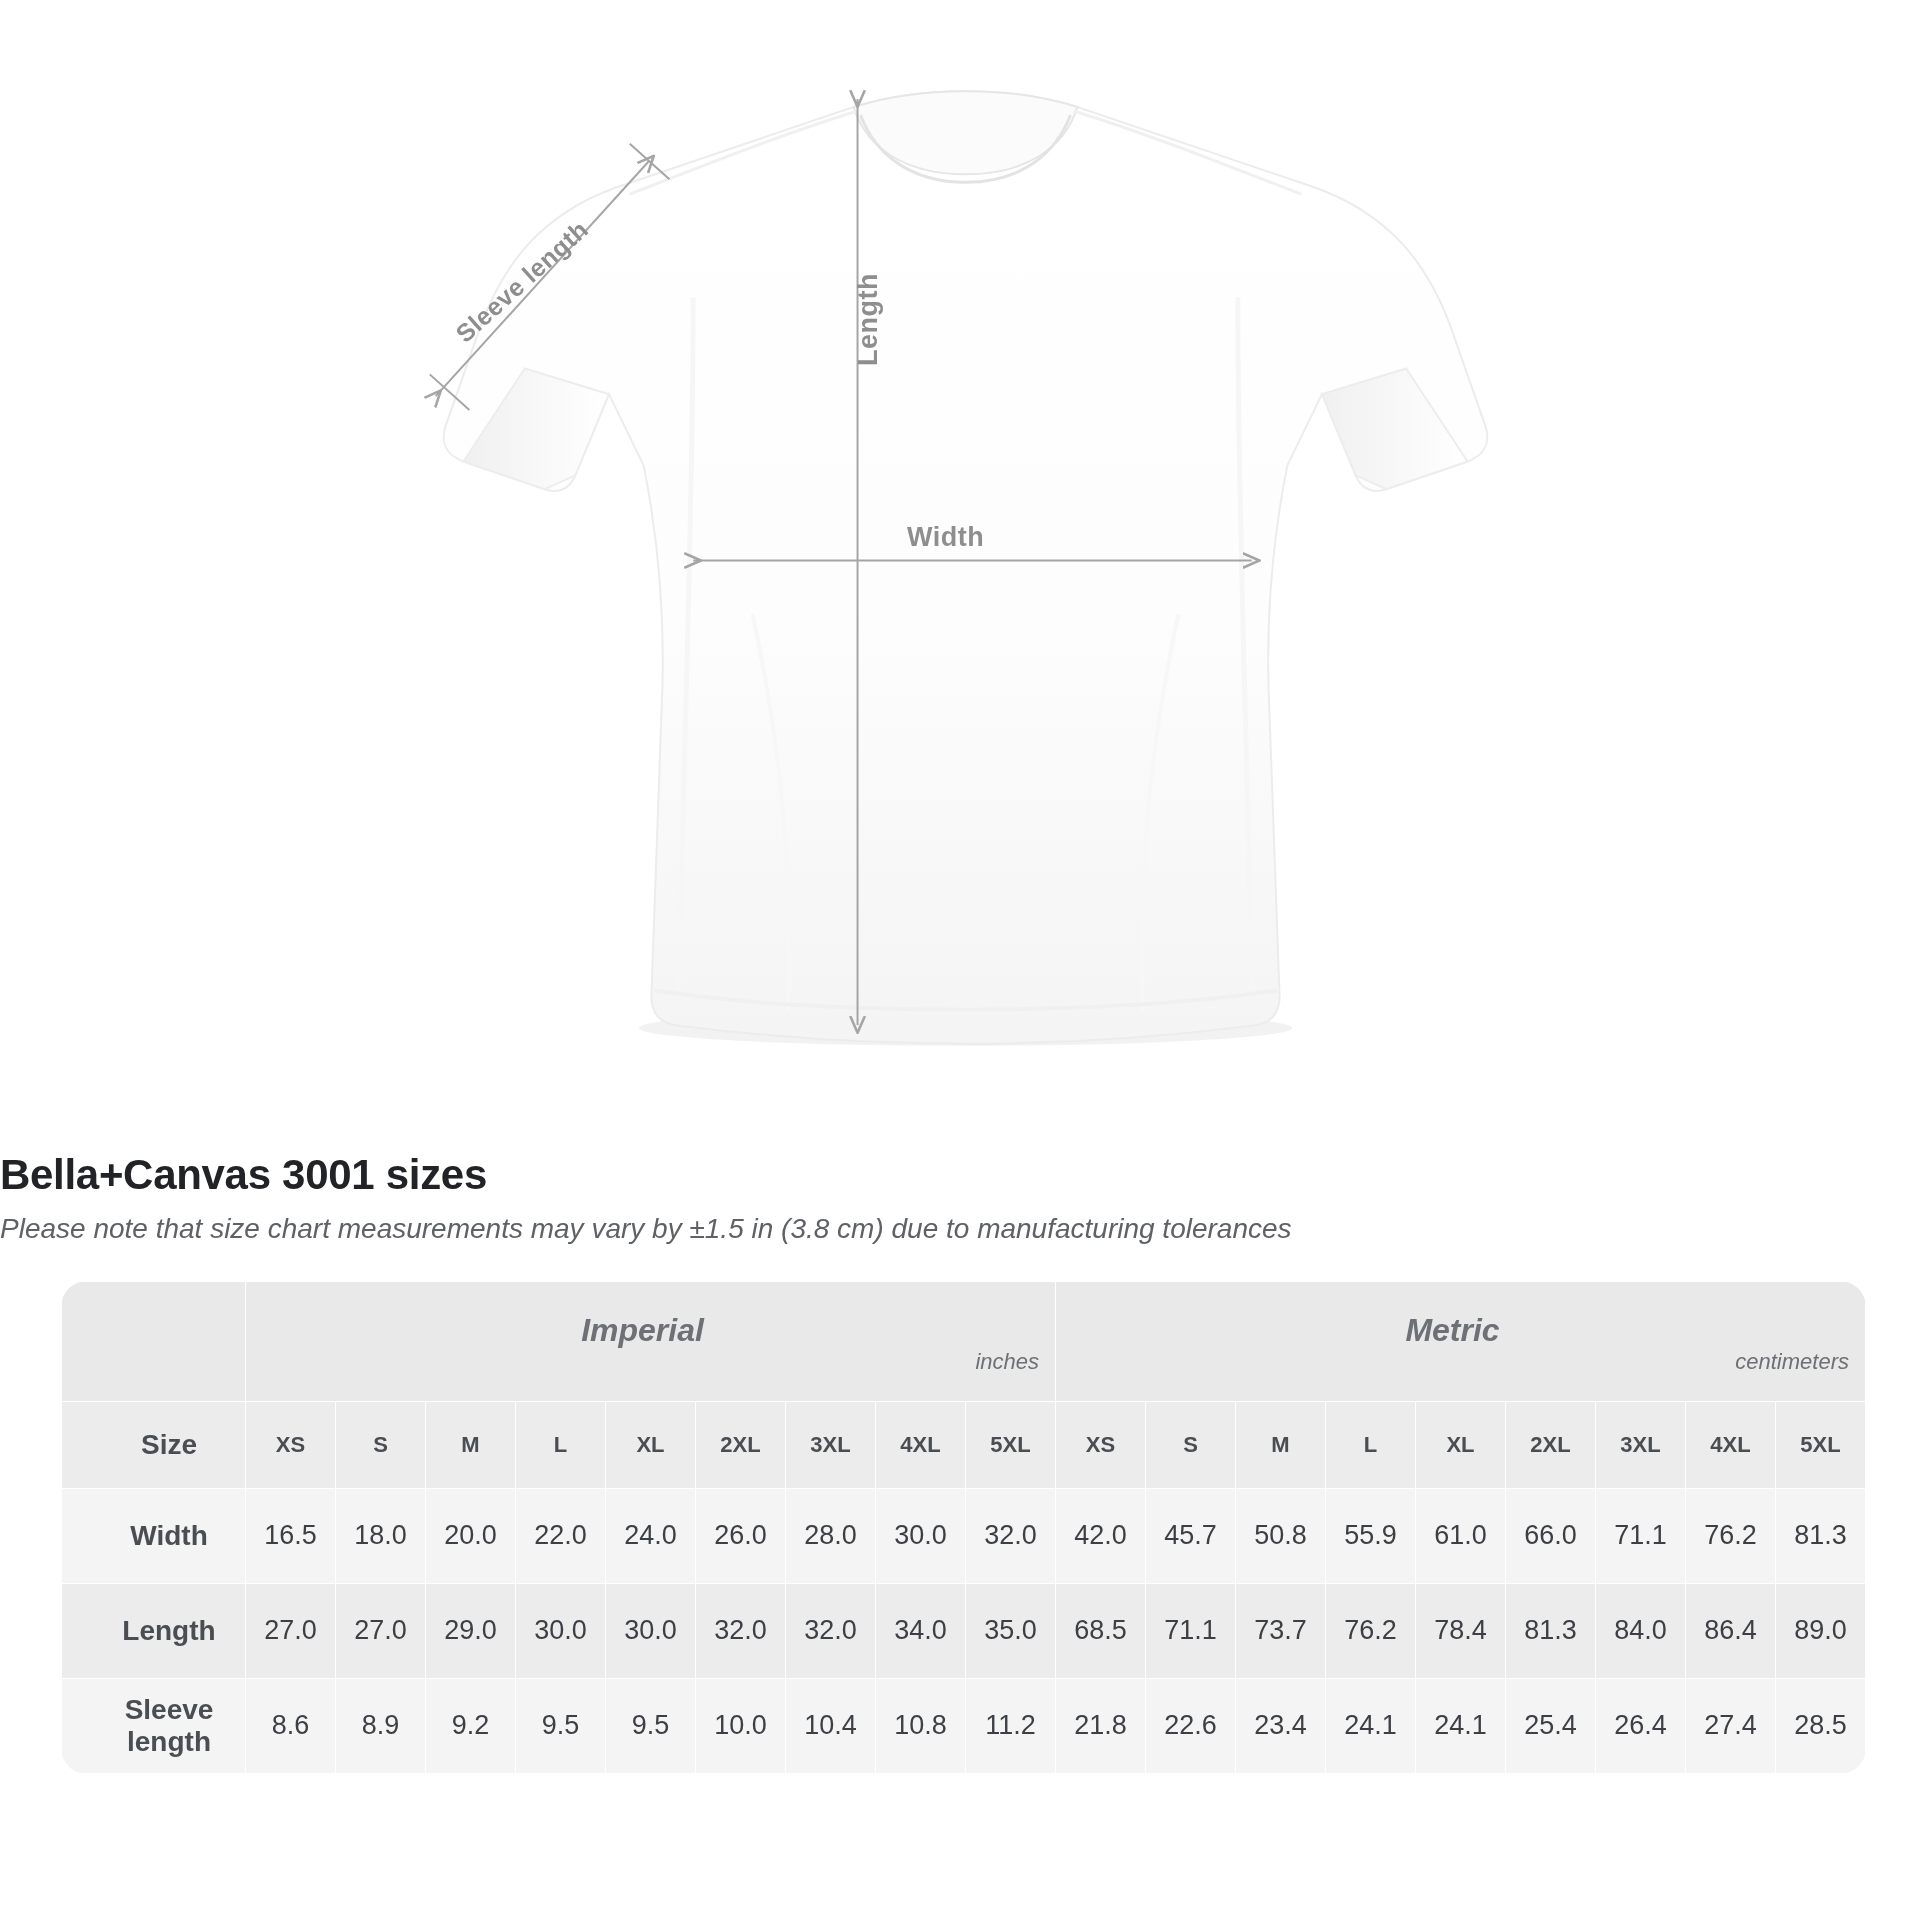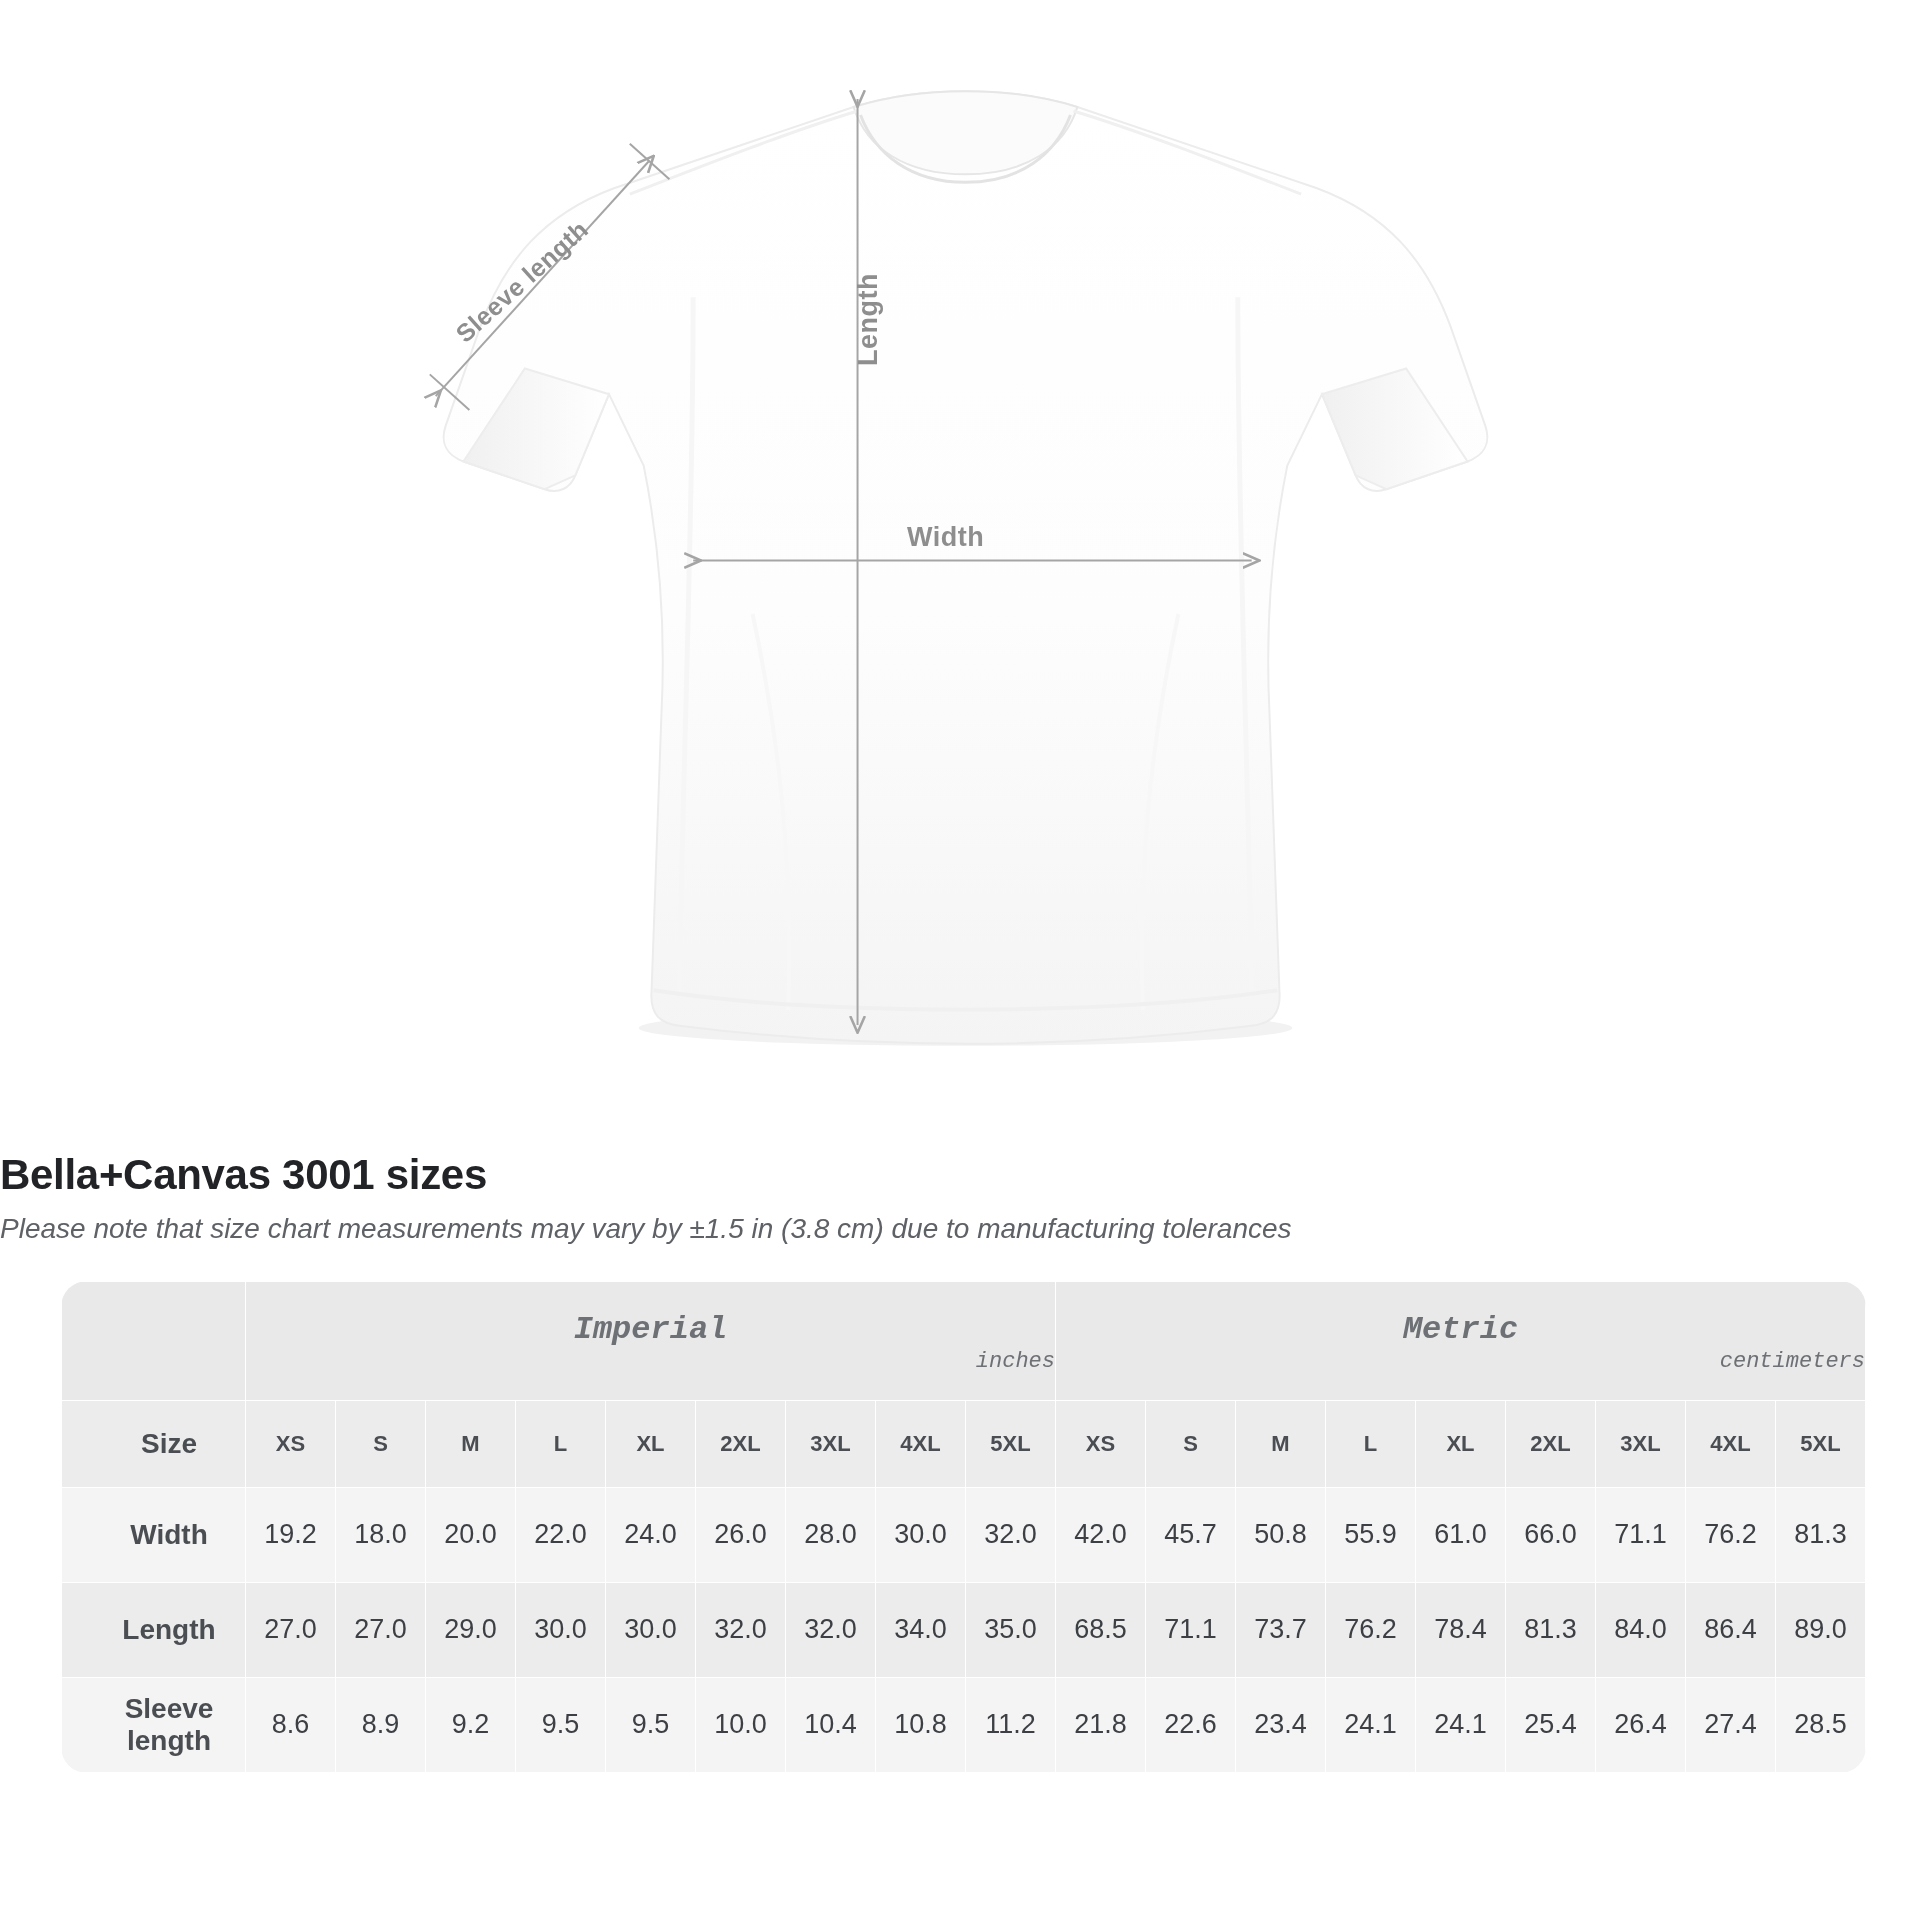--- a/index.html
+++ b/index.html
@@ -88,23 +88,22 @@
   }
   table.size-table td, table.size-table th {
     border: 1px solid #ffffff;
     text-align: center;
     font-size: 26px;
     color: #3c3f44;
   }
   
   .unit-cell {
     background: #e9e9e9;
-    padding: 30px 0 26px 0;
+    padding: 30px 16px 26px 0;
     border: none;
-    font-family: Liberation Mono, monospace;
   }
   .unit-name {
     font-size: 32px;
     font-style: italic;
     font-weight: bold;
     color: #6d7075;
     display: block;
     line-height: 1.15;
   }
   .unit-sub {
@@ -295,21 +294,21 @@
             <td>XL</td>
             <td>2XL</td>
             <td>3XL</td>
             <td>4XL</td>
             <td>5XL</td>
           </tr>
       </tbody>
       <tbody id="data-body">
           <tr class="data-row">
             <td class="rowlabel">Width</td>
-            <td>19.2</td>
+            <td>16.5</td>
             <td>18.0</td>
             <td>20.0</td>
             <td>22.0</td>
             <td>24.0</td>
             <td>26.0</td>
             <td>28.0</td>
             <td>30.0</td>
             <td>32.0</td>
             <td>42.0</td>
             <td>45.7</td>

